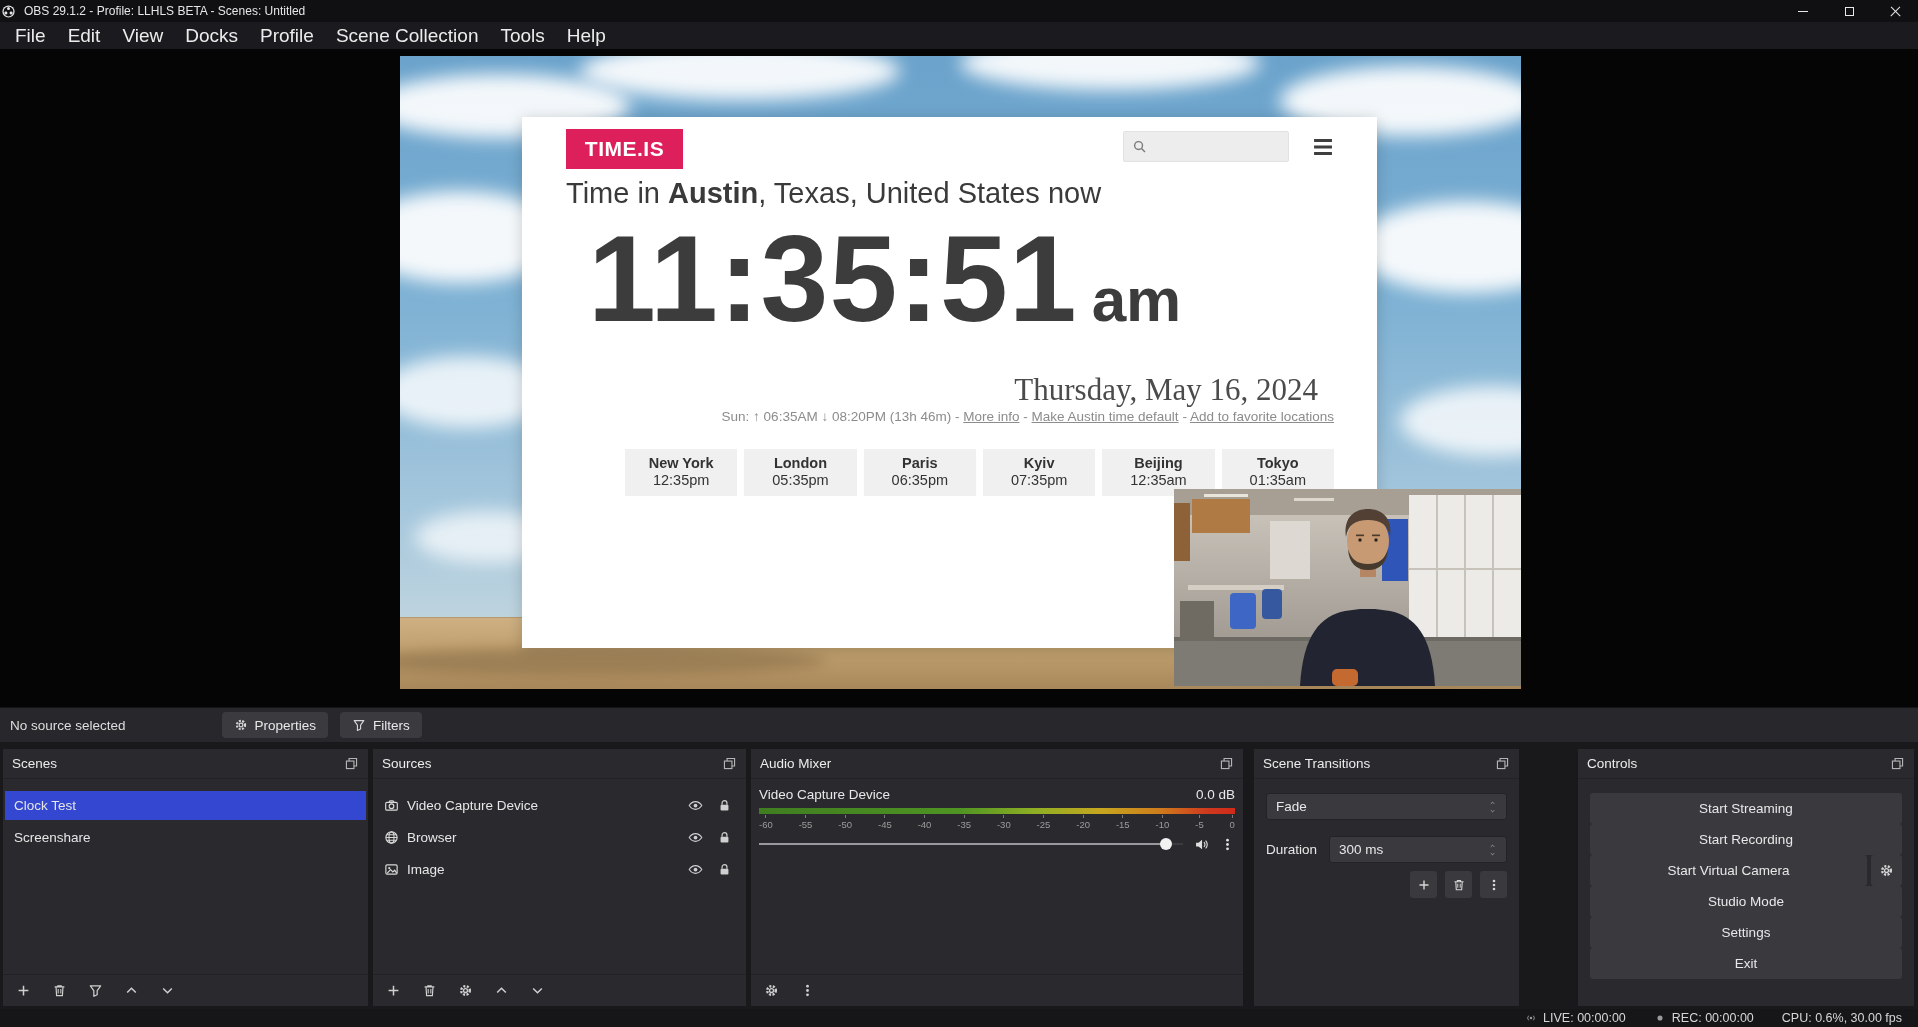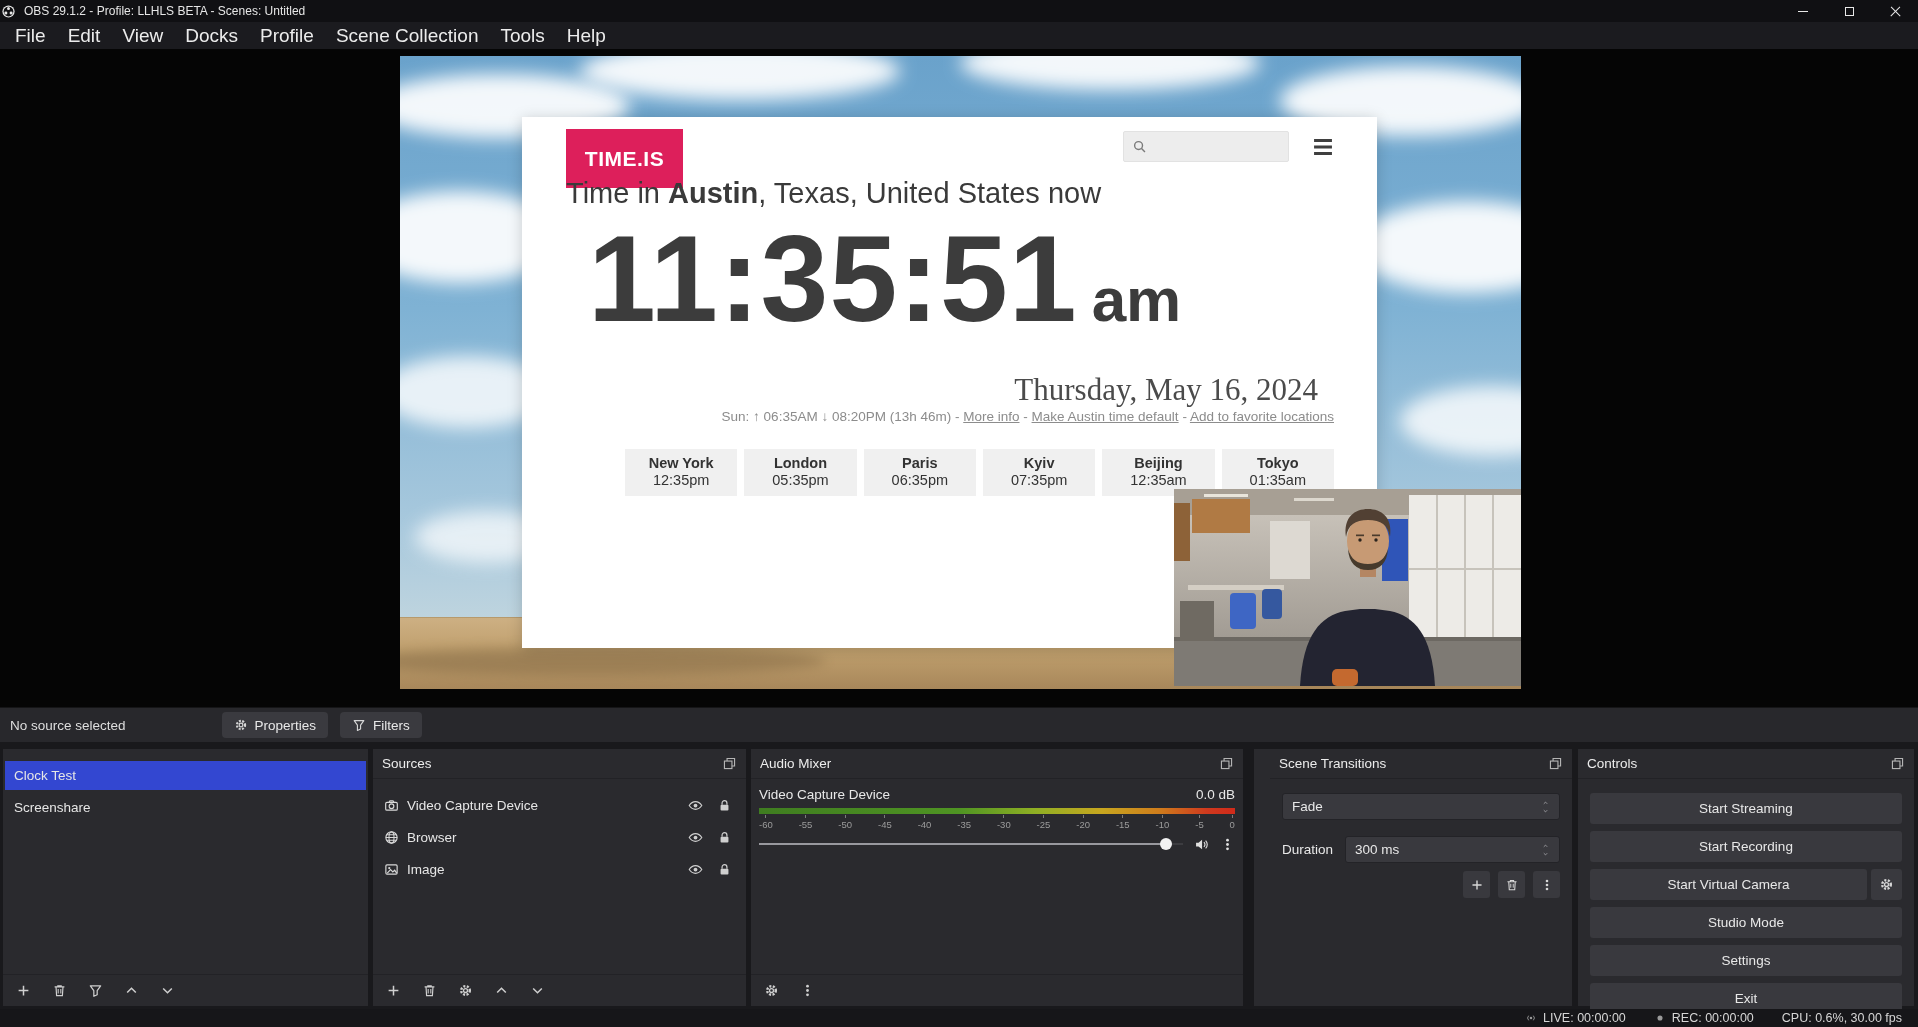--- a/index.html
+++ b/index.html
@@ -40,21 +40,21 @@
     background:linear-gradient(180deg,#6aa2cb 0%,#7fb2d4 40%,#a9c9dd 75%,#cfdde0 100%); }
   .cloud { position:absolute; background:#ffffff; border-radius:50%; filter:blur(9px); opacity:.92; }
   .desert { position:absolute; left:0; right:0; bottom:0; height:72px;
     background:linear-gradient(180deg,#cdb083 0%,#c0a06e 45%,#a8875a 100%);
     border-top:1px solid #b69a6d; }
   .dune { position:absolute; border-radius:50%; filter:blur(6px); opacity:.45; background:#7c6340; }
 
   
   .page-card { position:absolute; left:122px; top:61px; width:855px; height:531px;
     background:#ffffff; box-shadow:0 2px 14px rgba(0,0,0,.18); }
-  .ti-brand { position:absolute; left:44px; top:12px; width:117px; height:59px;
+  .ti-brand { position:absolute; left:44px; top:12px; width:117px; height:40px;
     background:#dd1f5b; color:#fff; font-weight:bold; font-size:21px; letter-spacing:.5px;
     display:flex; align-items:center; justify-content:center; }
   .ti-search { position:absolute; left:601px; top:14px; width:166px; height:31px;
     background:#ededed; border:1px solid #e2e2e2; border-radius:2px;
     display:flex; align-items:center; padding-left:8px; color:#7a7a7a; }
   .ti-menu { position:absolute; left:788px; top:17px; width:26px; height:26px; color:#3f3f3f; }
   .ti-menu svg { width:26px; height:26px; }
   .ti-title { position:absolute; left:44px; top:60px; font-size:29px; color:#3a3a3a; }
   .ti-title b { font-weight:bold; }
   .ti-clock { position:absolute; left:66px; top:92px; white-space:nowrap; color:#3c3c3c; }
@@ -84,21 +84,21 @@
   .panel { position:absolute; top:7px; bottom:3px; background:#2a2a2e; }
   .panel-header { height:30px; display:flex; align-items:center; padding:0 9px;
     color:#ececec; border-bottom:1px solid #222226; }
   .panel-header .pop { margin-left:auto; color:#b4b4b4; }
   .panel-toolbar { position:absolute; left:0; right:0; bottom:0; height:32px;
     border-top:1px solid #222226; display:flex; align-items:center; gap:21px; padding:0 13px;
     color:#cfcfcf; }
   .p-scenes { left:3px; width:365px; }
   .p-sources { left:373px; width:373px; }
   .p-mixer { left:751px; width:492px; }
-  .p-trans { left:1254px; width:318px;padding-left:16px; }
+  .p-trans { left:1254px; width:265px; }
   .p-controls { left:1578px; width:336px; }
 
   .list { padding-top:12px; }
   .list-row { height:29px; margin:0 2px 3px; display:flex; align-items:center;
     padding:0 9px; gap:8px; color:#e6e6e6; }
   .list-row.selected { background:#3347d1; }
   .list-row .type-ic { color:#d8d8d8; }
   .row-right { margin-left:auto; display:flex; gap:14px; margin-right:3px; color:#cfcfcf; }
 
   
@@ -126,21 +126,21 @@
   .spin { display:flex; flex-direction:column; gap:2px; margin-left:auto; color:#cfcfd2; }
   .spin svg { width:9px; height:6px; }
   .dur-row { display:flex; align-items:center; margin-top:16px; gap:12px; }
   .dur-row .field { flex:1; }
   .trans-btns { display:flex; justify-content:flex-end; gap:8px; margin-top:8px; }
   .sq-btn { width:27px; height:27px; background:#39393e; border-radius:3px;
     display:flex; align-items:center; justify-content:center; color:#d6d6d6; }
   .sq-btn svg.ic { width:14px; height:14px; }
 
   
-  .controls-body { padding:14px 12px 0; display:flex; flex-direction:column; gap:7px; }
+  .controls-body { padding:14px 12px 0; display:flex; flex-direction:column; }
   .ctl-btn { height:31px; background:#39393e; border-radius:3px;
     display:flex; align-items:center; justify-content:center; color:#e8e8e8; }
   .vc-row { display:flex; gap:4px; }
   .vc-row .ctl-btn { flex:1; }
   .vc-gear { width:31px; height:31px; background:#39393e; border-radius:3px;
     display:flex; align-items:center; justify-content:center; color:#d6d6d6; }
 
   
   .statusbar { position:absolute; left:0; bottom:0; width:100%; height:18px;
     background:#161619; display:flex; align-items:center; justify-content:flex-end;
@@ -382,20 +382,26 @@
     <svg class="ic">
         <use href="#i-filter"></use>
       </svg>
     <span>Filters</span>
   </div>
 </div>
 
 <div class="docks">
 
   <div class="panel p-scenes">
+    <div class="panel-header">
+      <span>Scenes</span>
+      <svg class="ic pop">
+          <use href="#i-popout"></use>
+        </svg>
+    </div>
     <div class="list">
       <div class="list-row selected">
         <span>Clock Test</span>
       </div>
       <div class="list-row">
         <span>Screenshare</span>
       </div>
     </div>
     <div class="panel-toolbar">
       <svg class="ic">

